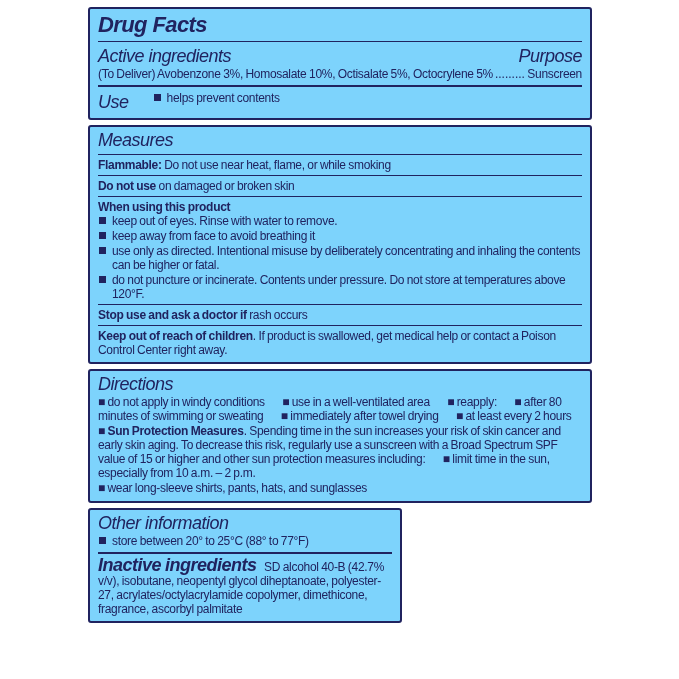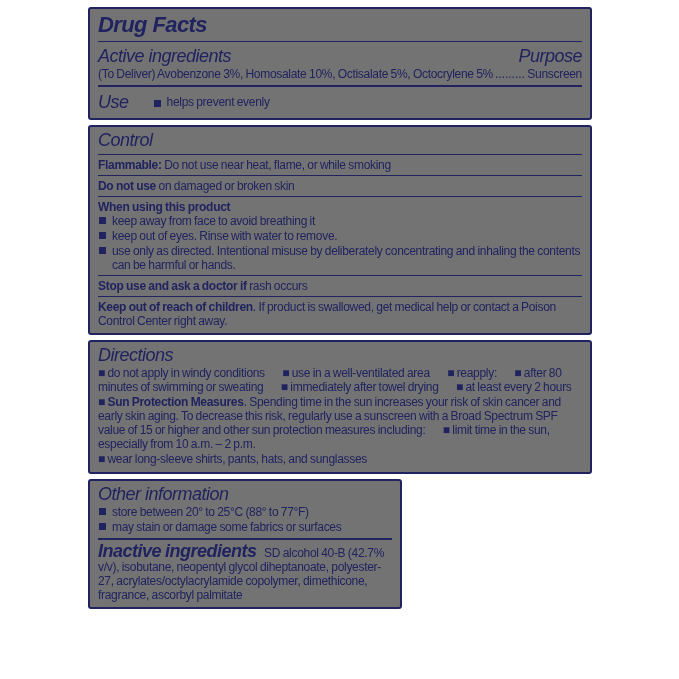--- a/index.html
+++ b/index.html
@@ -4,41 +4,41 @@
 <style>
   * { margin:0; padding:0; box-sizing:border-box; }
   html,body { background:#ffffff; }
   body {
     width:679px; height:679px; position:relative; overflow:hidden;
     font-family:"Liberation Sans","DejaVu Sans",sans-serif;
     color:#20235f;
   }
   .label { position:absolute; left:88px; top:7px; width:504px; }
   .box {
-    border:2px solid #20235f; border-radius:3px; background:#737373;
+    border:2px solid #20235f; border-radius:3px; background:#7dd3fc;
     padding:2px 8px 5px 8px; margin-bottom:5px; width:504px;
   }
   .box.narrow { width:314px; }
   .h-main {
     font-size:22px; font-weight:bold; font-style:italic;
     letter-spacing:-0.6px; line-height:27px;
   }
   .h-sec {
     font-size:18px; font-weight:normal; font-style:italic;
     letter-spacing:-0.5px; line-height:22px;
   }
   .h-inline { font-size:18px; font-weight:bold; font-style:italic; letter-spacing:-0.5px; margin-right:5px; }
   .b { font-size:12px; line-height:14px; letter-spacing:-0.3px; word-spacing:-0.5px; }
   .bold { font-weight:bold; }
   .rule { border:0; border-top:1px solid #20235f; margin:3px 0; }
   .rule.mid { border-top-width:2px; margin:4px 0; }
   .row-split { display:flex; justify-content:space-between; align-items:baseline; margin-top:1px; }
   .ing-row { display:flex; align-items:flex-start; white-space:nowrap; }
   .dots { flex:1 1 auto; overflow:hidden; font-size:12px; letter-spacing:0; margin:0 2px; }
-  .use-row { display:flex; align-items:center; margin-top:2px; }
+  .use-row { display:flex; margin-top:2px; }
   .use-row .h-sec { margin-right:24px; }
   .sq {
     display:inline-block; width:7px; height:7px; background:#20235f;
     flex:0 0 auto; margin:3px 6px 0 1px;
   }
   .li { display:flex; align-items:flex-start; margin-bottom:1px; }
   .li .txt { flex:1 1 auto; }
   .dp { margin-bottom:1px; }
   .mt1 { margin-top:1px; }
 </style>
@@ -56,65 +56,65 @@
     </div>
     <div class="ing-row b">
       <span>(To Deliver) Avobenzone 3%, Homosalate 10%, Octisalate 5%, Octocrylene 5%</span>
       <span class="dots">......................................................................................................</span>
       <span>Sunscreen</span>
     </div>
     <hr class="rule mid">
     <div class="use-row">
       <span class="h-sec">Use</span>
       <span class="sq"></span>
-      <span class="b">helps prevent evenly</span>
+      <span class="b">helps prevent contents</span>
     </div>
   </section>
 
   <section class="box">
-    <h2 class="h-sec">Control</h2>
+    <h2 class="h-sec">Measures</h2>
     <hr class="rule">
     <p class="b"><span class="bold">Flammable:</span><span> Do not use near heat, flame, or while smoking</span></p>
     <hr class="rule">
     <p class="b"><span class="bold">Do not use</span><span> on damaged or broken skin</span></p>
     <hr class="rule">
     <p class="b bold">When using this product</p>
     <div class="li b">
         <span class="sq"></span>
+        <span class="txt">keep out of eyes.  Rinse with water to remove.</span>
+      </div>
+    <div class="li b">
+        <span class="sq"></span>
         <span class="txt">keep away from face to avoid breathing it</span>
       </div>
     <div class="li b">
         <span class="sq"></span>
-        <span class="txt">keep out of eyes.  Rinse with water to remove.</span>
+        <span class="txt">use only as directed.  Intentional misuse by deliberately concentrating and inhaling the contents can be higher or fatal.</span>
       </div>
     <div class="li b">
         <span class="sq"></span>
-        <span class="txt">use only as directed.  Intentional misuse by deliberately concentrating and inhaling the contents can be harmful or hands.</span>
+        <span class="txt">do not puncture or incinerate. Contents under pressure. Do not store at temperatures above 120°F.</span>
       </div>
     <hr class="rule">
     <p class="b"><span class="bold">Stop use and ask a doctor if</span><span> rash occurs</span></p>
     <hr class="rule">
     <p class="b"><span class="bold">Keep out of reach of children</span><span>. If product is swallowed, get medical help or contact a Poison Control Center right away.</span></p>
   </section>
 
   <section class="box">
     <h2 class="h-sec">Directions</h2>
     <p class="b dp">■ do not apply in windy conditions  ■ use in a well-ventilated area  ■ reapply:  ■ after 80 minutes of swimming or sweating  ■ immediately after towel drying  ■ at least every 2 hours</p>
     <p class="b dp"><span class="bold">■ Sun Protection Measures</span><span>. Spending time in the sun increases your risk of skin cancer and early skin aging. To decrease this risk, regularly use a sunscreen with a Broad Spectrum SPF value of 15 or higher and other sun protection measures including:  ■ limit time in the sun, especially from 10 a.m. – 2 p.m.</span></p>
     <p class="b dp">■ wear long-sleeve shirts, pants, hats, and sunglasses</p>
   </section>
 
   <section class="box narrow">
     <h2 class="h-sec">Other information</h2>
     <div class="li b">
         <span class="sq"></span>
         <span class="txt">store between 20° to 25°C (88° to 77°F)</span>
       </div>
-    <div class="li b">
-        <span class="sq"></span>
-        <span class="txt">may stain or damage some fabrics or surfaces</span>
-      </div>
     <hr class="rule mid">
     <p class="b mt1"><span class="h-inline">Inactive ingredients</span><span> SD alcohol 40-B (42.7% v/v), isobutane, neopentyl glycol diheptanoate, polyester-27, acrylates/octylacrylamide copolymer, dimethicone, fragrance, ascorbyl palmitate</span></p>
 
   </section>
 
 </div>
 
 </body></html>

